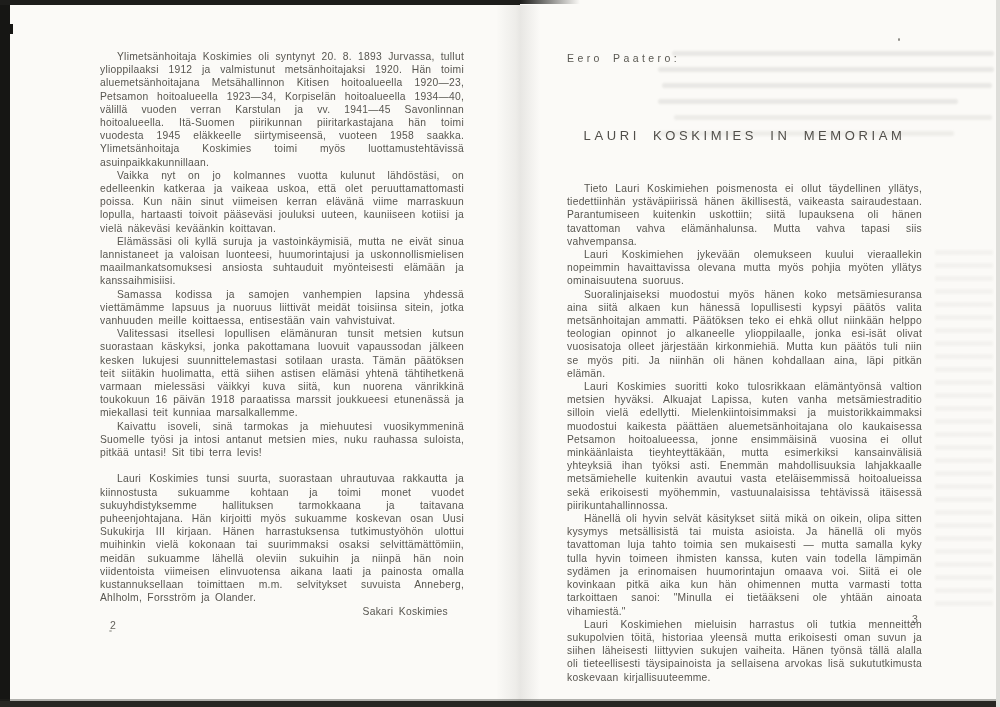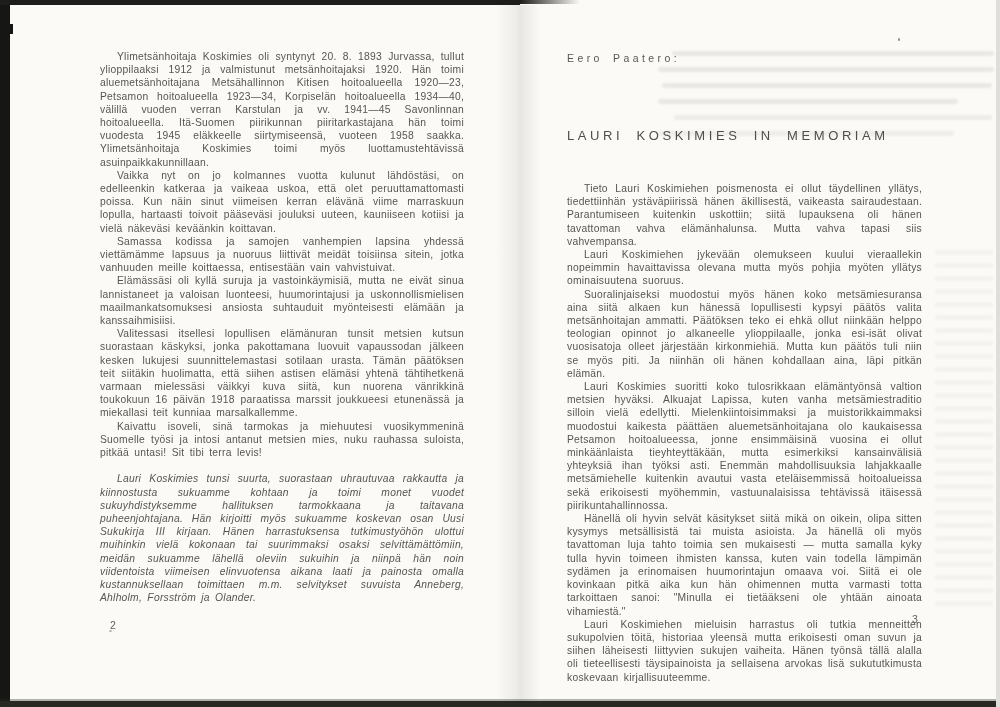--- a/index.html
+++ b/index.html
@@ -33,30 +33,30 @@
     color:#57554f;
     font-size:10.3px;
     line-height:13.2px;
     text-align:justify;
     word-spacing:2.2px;
     letter-spacing:.25px;
   }
   .left .text-col{left:90px;top:50px;width:364px;}
   .right .text-col{left:27px;top:158px;width:355px;margin-top:24px;}
   .text-col p{margin:0;text-indent:17px;}
-  .text-col p.gap-before{margin-top:13px;font-style:italic;}
+  .text-col p.gap-before{margin-top:13px;}
   .signature{margin:1px 16px 0 0 !important;text-indent:0 !important;text-align:right;word-spacing:2.5px;}
 
   .author-line{
     position:absolute;left:27px;top:52px;
     color:#5a5852;font-size:10.5px;letter-spacing:3.4px;word-spacing:4px;
   }
   .memoriam-title{
     position:absolute;left:27px;top:128px;width:355px;
-    color:#504e49;font-size:13px;letter-spacing:3.6px;word-spacing:6px;
+    text-align:center;color:#504e49;font-size:13px;letter-spacing:3.6px;word-spacing:6px;
   }
 
   .page-number{position:absolute;color:#64625c;font-size:10.5px;}
   .left .page-number{left:100px;top:619px;}
   .right .page-number{left:372px;top:613px;}
 
   
   .ghost-top{position:absolute;left:118px;top:51px;width:340px;filter:blur(1px);}
   .ghost-line{height:5px;border-radius:2px;background:rgba(128,126,117,.14);margin-bottom:11px;}
   .ghost-line.l1{width:322px;margin-left:14px;}
@@ -83,25 +83,26 @@
   <div class="edge-bottom"></div>
   <div class="edge-right"></div>
   <div class="gutter"></div>
   <div class="speck s1"></div>
   <div class="speck s2"></div>
 
   <div class="page left">
     <div class="text-col">
       <p>Ylimetsänhoitaja Koskimies oli syntynyt 20. 8. 1893 Jurvassa, tullut ylioppilaaksi 1912 ja valmistunut metsänhoitajaksi 1920. Hän toimi aluemetsänhoitajana Metsähallinnon Kitisen hoitoalueella 1920—23, Petsamon hoitoalueella 1923—34, Korpiselän hoitoalueella 1934—40, välillä vuoden verran Karstulan ja vv. 1941—45 Savonlinnan hoitoalueella. Itä-Suomen piirikunnan piiritarkastajana hän toimi vuodesta 1945 eläkkeelle siirtymiseensä, vuoteen 1958 saakka. Ylimetsänhoitaja Koskimies toimi myös luottamustehtävissä asuinpaikkakunnillaan.</p>
       <p>Vaikka nyt on jo kolmannes vuotta kulunut lähdöstäsi, on edelleenkin katkeraa ja vaikeaa uskoa, että olet peruuttamattomasti poissa. Kun näin sinut viimeisen kerran elävänä viime marraskuun lopulla, hartaasti toivoit pääseväsi jouluksi uuteen, kauniiseen kotiisi ja vielä näkeväsi keväänkin koittavan.</p>
+      <p>Elämässäsi oli kyllä suruja ja vastoinkäymisiä, mutta ne eivät sinua lannistaneet ja valoisan luonteesi, huumorintajusi ja uskonnollismielisen maailmankatsomuksesi ansiosta suhtauduit myönteisesti elämään ja kanssaihmisiisi.</p>
       <p>Samassa kodissa ja samojen vanhempien lapsina yhdessä viettämämme lapsuus ja nuoruus liittivät meidät toisiinsa sitein, jotka vanhuuden meille koittaessa, entisestään vain vahvistuivat.</p>
-      <p>Elämässäsi oli kyllä suruja ja vastoinkäymisiä, mutta ne eivät sinua lannistaneet ja valoisan luonteesi, huumorintajusi ja uskonnollismielisen maailmankatsomuksesi ansiosta suhtauduit myönteisesti elämään ja kanssaihmisiisi.</p>
       <p>Valitessasi itsellesi lopullisen elämänuran tunsit metsien kutsun suorastaan käskyksi, jonka pakottamana luovuit vapaussodan jälkeen kesken lukujesi suunnittelemastasi sotilaan urasta. Tämän päätöksen teit siitäkin huolimatta, että siihen astisen elämäsi yhtenä tähtihetkenä varmaan mielessäsi väikkyi kuva siitä, kun nuorena vänrikkinä toukokuun 16 päivän 1918 paraatissa marssit joukkueesi etunenässä ja miekallasi teit kunniaa marsalkallemme.</p>
       <p>Kaivattu isoveli, sinä tarmokas ja miehuutesi vuosikymmeninä Suomelle työsi ja intosi antanut metsien mies, nuku rauhassa suloista, pitkää untasi! Sit tibi terra levis!</p>
       <p class="gap-before">Lauri Koskimies tunsi suurta, suorastaan uhrautuvaa rakkautta ja kiinnostusta sukuamme kohtaan ja toimi monet vuodet sukuyhdistyksemme hallituksen tarmokkaana ja taitavana puheenjohtajana. Hän kirjoitti myös sukuamme koskevan osan Uusi Sukukirja III kirjaan. Hänen harrastuksensa tutkimustyöhön ulottui muihinkin vielä kokonaan tai suurimmaksi osaksi selvittämättömiin, meidän sukuamme lähellä oleviin sukuihin ja niinpä hän noin viidentoista viimeisen elinvuotensa aikana laati ja painosta omalla kustannuksellaan toimittaen m.m. selvitykset suvuista Anneberg, Ahlholm, Forsström ja Olander.</p>
+      <p class="signature">Sakari Koskimies</p>
     </div>
     <div class="page-number">2</div>
   </div>
 
   <div class="page right">
     <div class="ghost-top">
       <div class="ghost-line l1"></div>
       <div class="ghost-line l2"></div>
       <div class="ghost-line l3"></div>
       <div class="ghost-line l4"></div>

